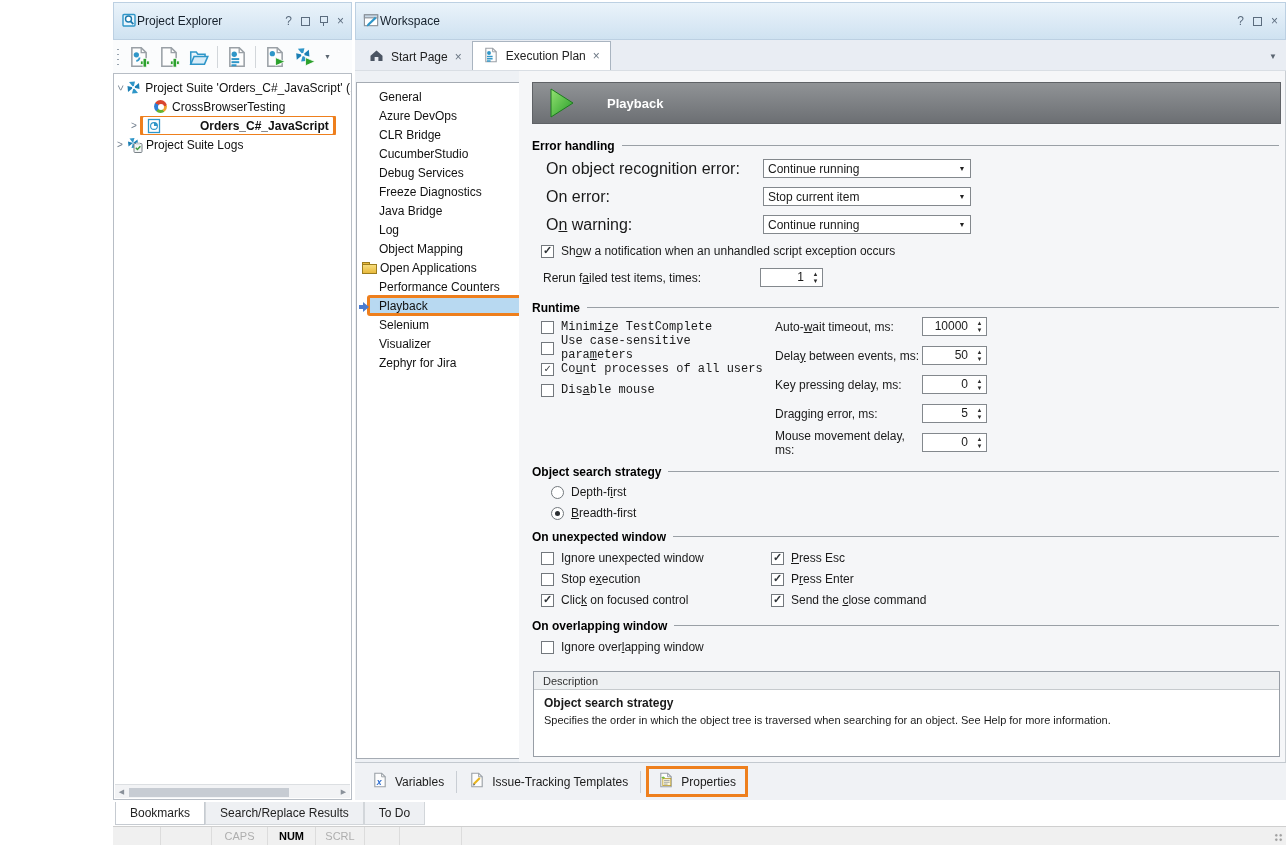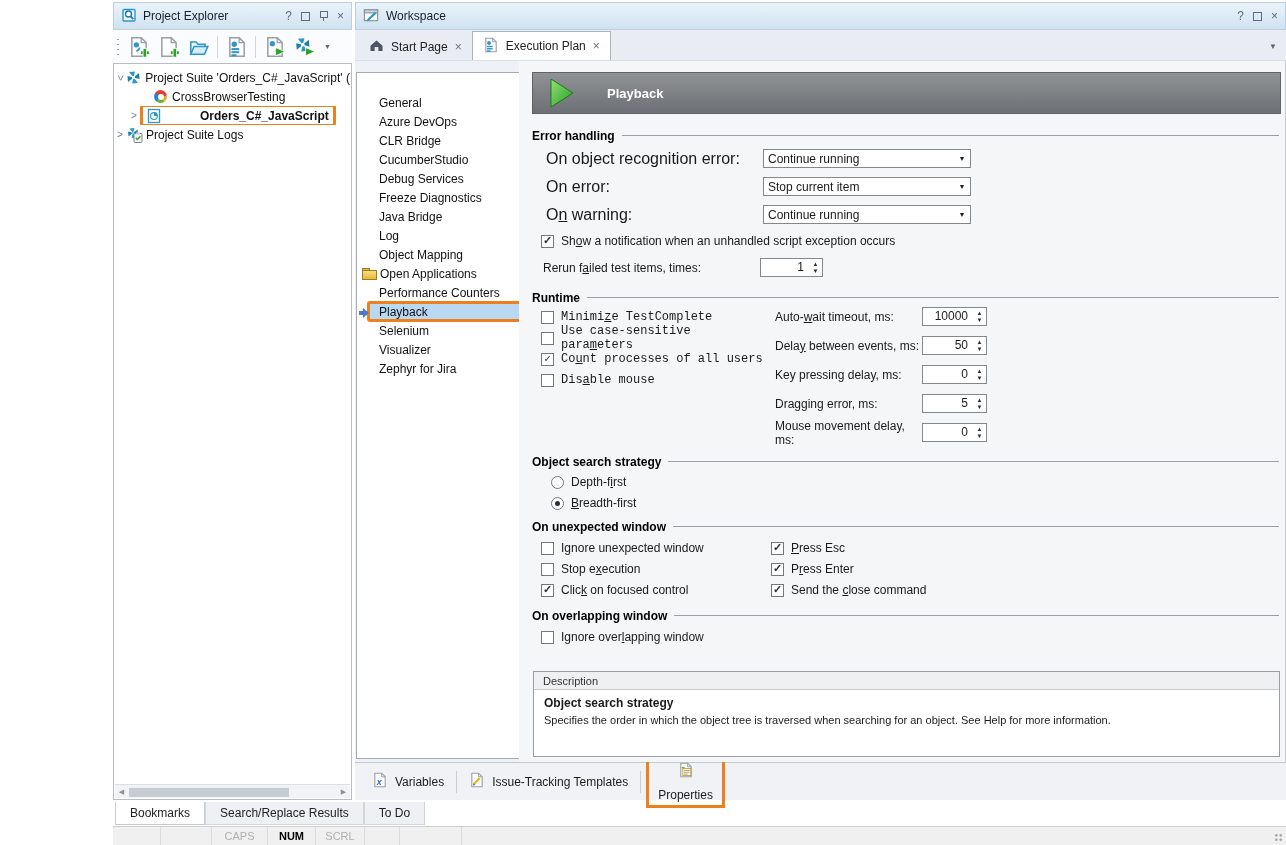--- a/index.html
+++ b/index.html
@@ -1,22 +1,22 @@
 <!DOCTYPE html>
 <html><head>
 <meta charset="utf-8">
 <style>
   * { box-sizing: border-box; }
   body { margin:0; background:#ffffff; font-family:"Liberation Sans", sans-serif; color:#1a1a1a; }
   .page { position:relative; width:1286px; height:845px; overflow:hidden; background:#fff; }
   .app { position:absolute; left:113px; top:0; right:0; bottom:0; }
 
   
-  .panel-titlebar { height:28px; background:linear-gradient(#eaf3fa,#cfe2f1); border:1px solid #bcd0e2;
-    display:flex; align-items:center; gap:6px; padding:0 7px; font-size:12px; color:#15202b; }
+  .panel-titlebar { height:38px; background:linear-gradient(#eaf3fa,#cfe2f1); border:1px solid #bcd0e2;
+    display:flex; align-items:center; padding:0 7px; font-size:12px; color:#15202b; }
   .tb-btns { margin-left:auto; display:flex; align-items:center; gap:9px; color:#5b6c7e; font-size:12px; }
   .tb-btns .b { cursor:default; line-height:1; }
   .box-glyph { width:9px; height:9px; border:1px solid #5b6c7e; display:inline-block; }
   .pin-glyph { position:relative; width:9px; height:12px; display:inline-block; }
   .pin-glyph::before { content:''; position:absolute; left:1px; top:1px; width:6px; height:5px; border:1px solid #5b6c7e; }
   .pin-glyph::after { content:''; position:absolute; left:4px; top:7px; width:1px; height:4px; background:#5b6c7e; }
   u { text-decoration:underline; }
 
   .cb { width:13px; height:13px; min-width:13px; border:1px solid #73787d; background:#fff;
     display:inline-flex; align-items:center; justify-content:center; }
@@ -66,21 +66,21 @@
   
   .ws-panel { position:absolute; left:242px; top:2px; right:0; height:798px; display:flex; flex-direction:column; }
   .ws-tabstrip { height:31px; background:#e9edf3; display:flex; align-items:flex-end; padding-left:4px; position:relative;
     border-bottom:1px solid #d9dee4; }
   .ws-tab { height:27px; display:flex; align-items:center; gap:7px; padding:0 10px; font-size:12px; color:#222;text-align:center; }
   .ws-tab.active { background:#fff; border:1px solid #a9b4c0; border-bottom:none; height:29px; }
   .tab-close { font-size:12px; color:#6a7683; line-height:1; }
   .strip-caret { position:absolute; right:9px; bottom:9px; font-size:8px; color:#5a6570; }
   .ws-content { flex:1; background:#eef1f5; position:relative; }
 
-  .options-list { position:absolute; left:1px; top:11px; width:178px; bottom:3px; background:#fff; border:1px solid #a5abb3; padding-top:20px; }
+  .options-list { position:absolute; left:1px; top:11px; width:178px; bottom:3px; background:#fff; border:1px solid #a5abb3; padding-top:4px; }
   .opt-row { height:19px; display:flex; align-items:center; font-size:12px; padding-left:22px; color:#111; }
   .opt-row.withicon { padding-left:5px; gap:4px; }
   .opt-row.sel { position:relative; margin:-1px 0 -1px 10px; height:21px; background:#b8d9f1;
     border:3px solid #ee7f1d; border-radius:3px; padding-left:9px; }
   .sel-arrow { position:absolute; left:-11px; top:4px; display:flex; align-items:center; }
   .arr-tail { width:4px; height:4px; background:#4a7bd0; }
   .arr-head { width:0; height:0; border-left:6px solid #4a7bd0; border-top:5px solid transparent; border-bottom:5px solid transparent; }
   .folder-ic { width:14px; height:11px; position:relative; }
   .folder-ic::before { content:''; position:absolute; left:0; top:0; width:6px; height:3px; background:#e8b93c; border:1px solid #9c7d1e; border-bottom:none; }
   .folder-ic::after { content:''; position:absolute; left:0; top:2px; width:13px; height:8px; background:linear-gradient(#f7dd7e,#e8b93c); border:1px solid #9c7d1e; }
@@ -105,21 +105,21 @@
   .desc { position:absolute; left:14px; right:5px; bottom:5px; height:86px; border:1px solid #989ea6; background:#fff; }
   .desc-h { height:18px; background:#eef0f2; border-bottom:1px solid #c6cacd; font-size:11px; color:#333;
     display:flex; align-items:center; padding-left:9px; }
   .desc-b { padding:6px 10px 0; }
   .desc-title { font-weight:bold; font-size:12px; }
   .desc-text { font-size:11px; margin-top:4px; color:#1c1c1c; }
 
   .ws-bottom { height:38px; border-top:1px solid #c3c9cf; background:#f0f2f5; display:flex; align-items:center; padding-left:7px; }
   .wtab { display:flex; align-items:center; gap:7px; padding:3px 10px; font-size:12px; color:#1c1c1c; }
   .wsep { width:1px; height:22px; background:#c9ced4; margin:0 2px; }
-  .wtab.annot { border:3px solid #ee7f1d; border-radius:0; padding:3px 9px; margin-left:3px;flex-direction:column; }
+  .wtab.annot { border:3px solid #ee7f1d; border-radius:0; padding:3px 9px; margin-left:3px; }
 
   
   .dock-tabs { position:absolute; left:2px; top:802px; height:23px; display:flex; font-size:12px; }
   .dtab { display:flex; align-items:center; justify-content:center; padding:0 14px; background:#eef0f3;
     border:1px solid #d2d6da; border-top:none; color:#222; }
   .dtab.active { background:#fff; border-color:#c6cbd1; }
   .statusbar { position:absolute; left:0; right:0; bottom:0; height:19px; background:#f0f0f0; border-top:1px solid #cfcfcf;
     display:flex; align-items:stretch; font-size:11px; color:#aeaeae; }
   .scell { border-right:1px solid #dcdcdc; display:flex; align-items:center; justify-content:center; }
   .scell.on { color:#000; font-weight:bold; }

